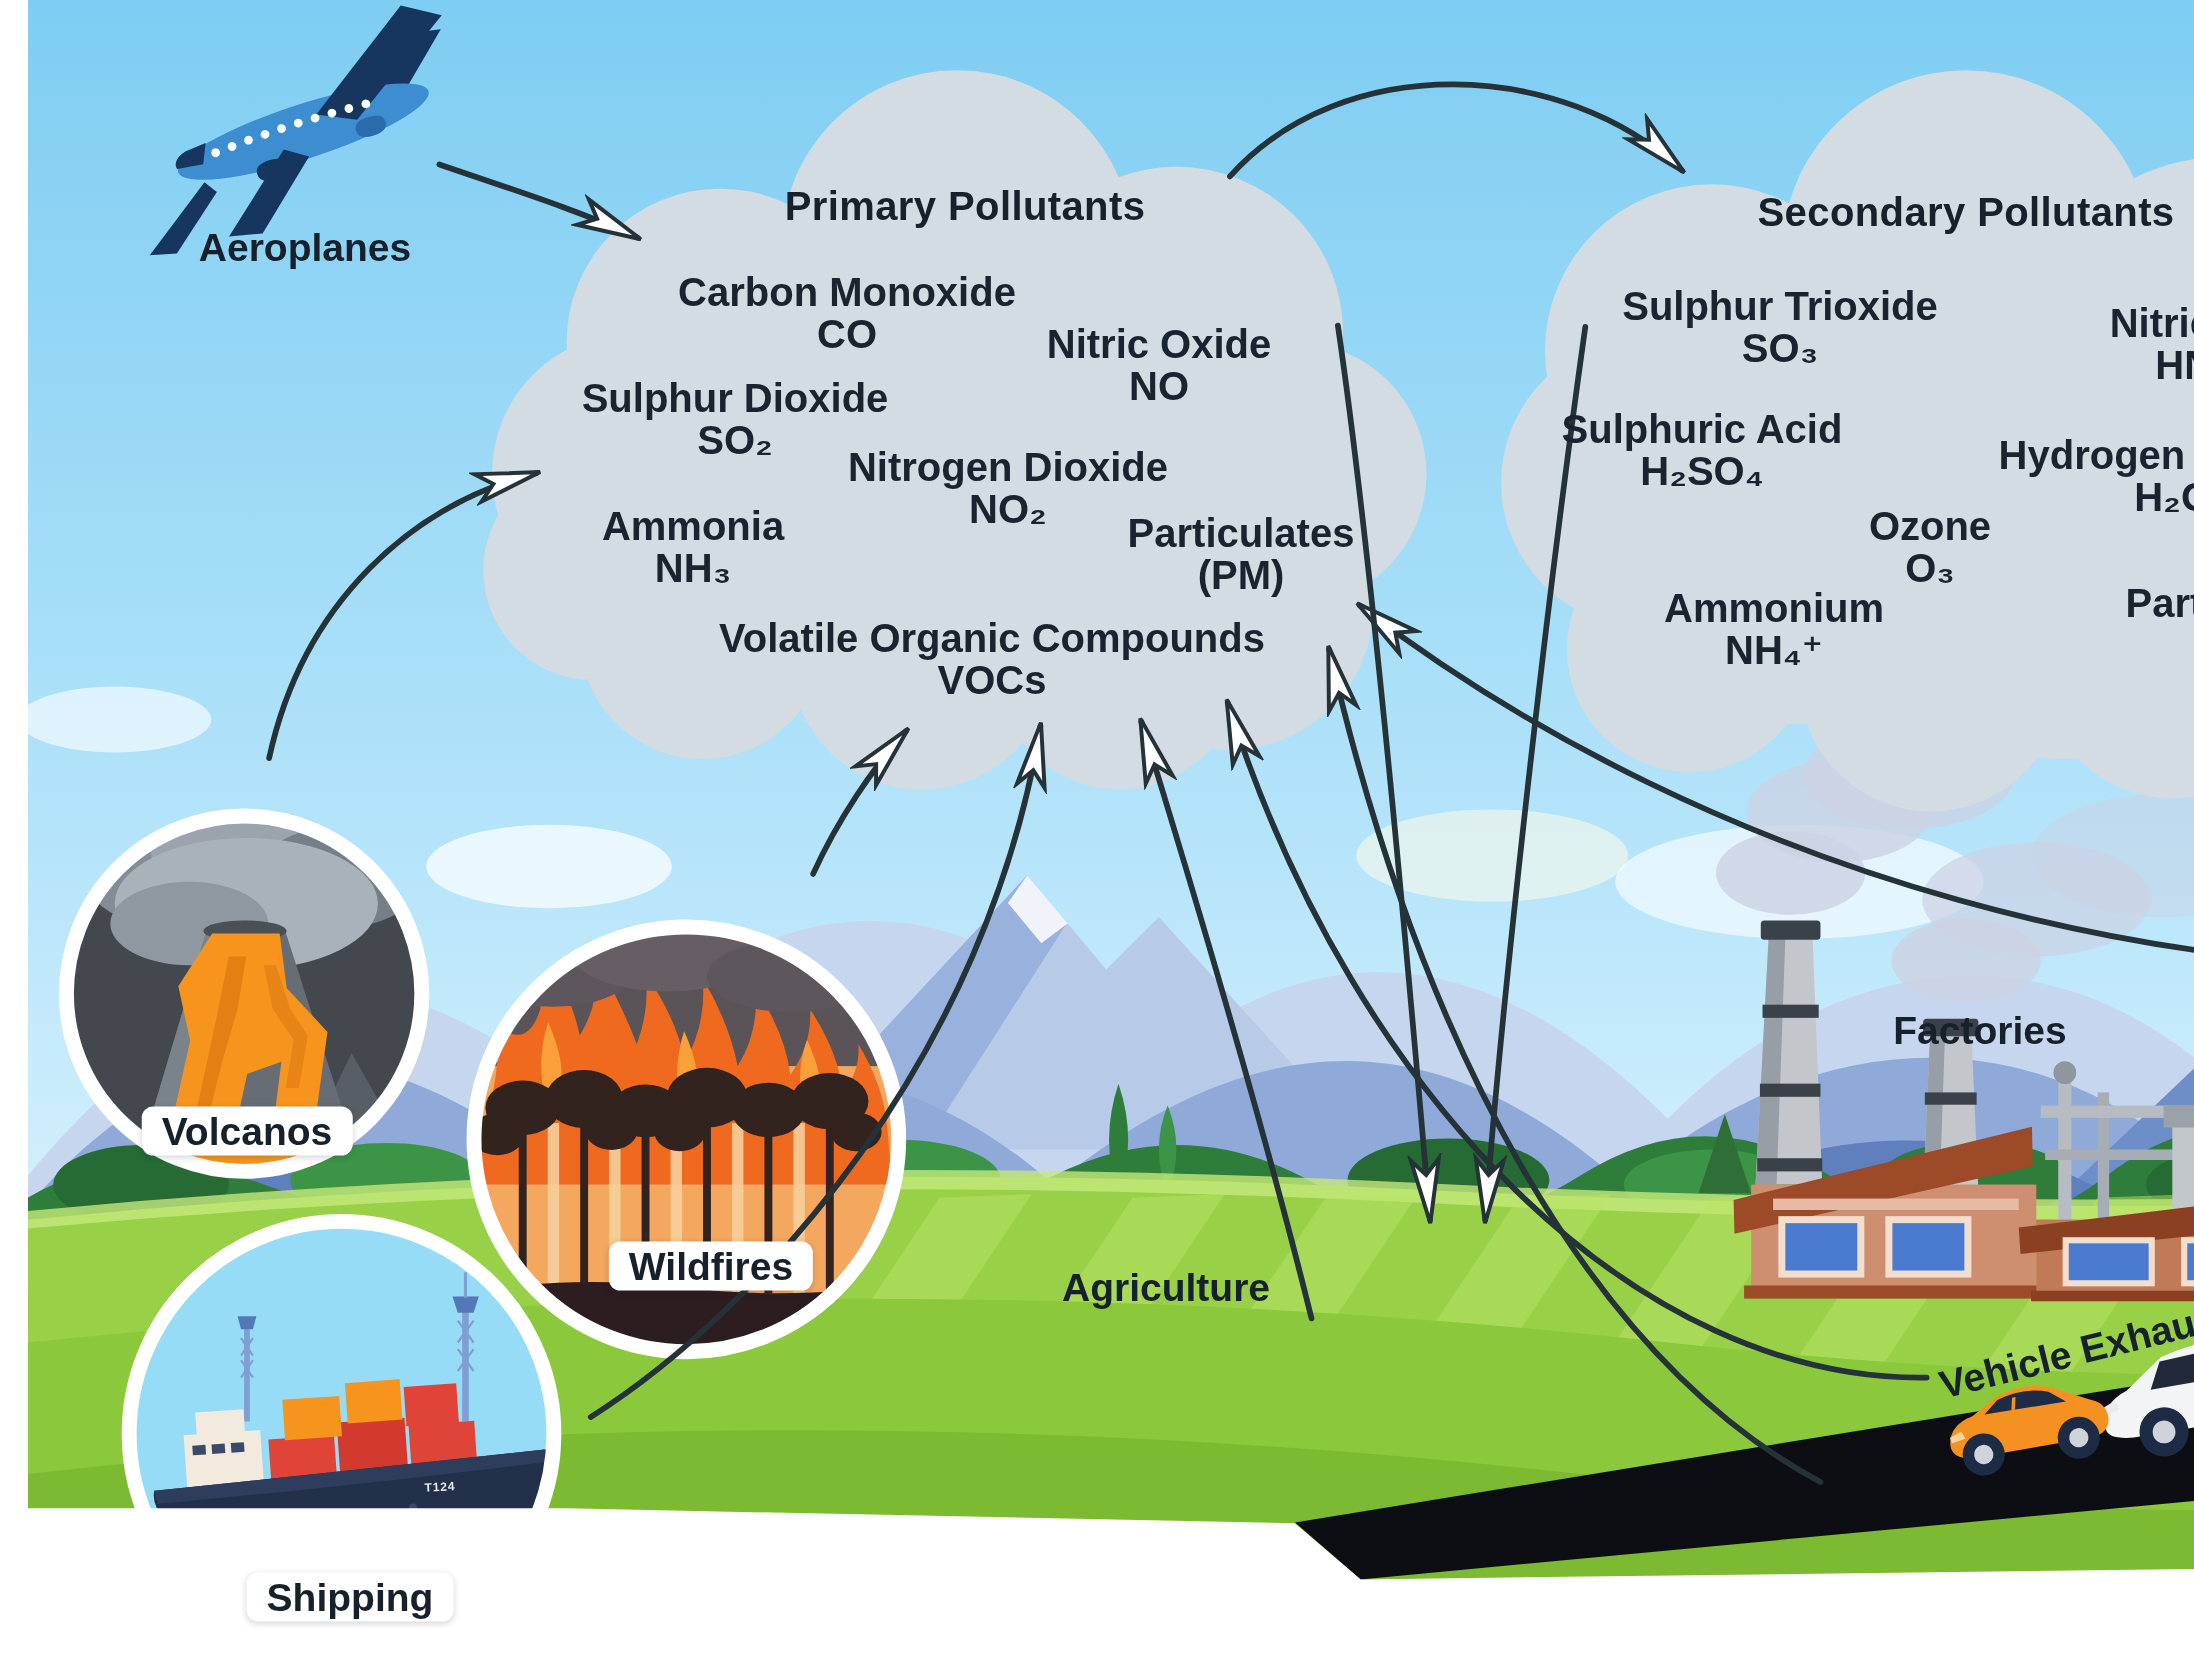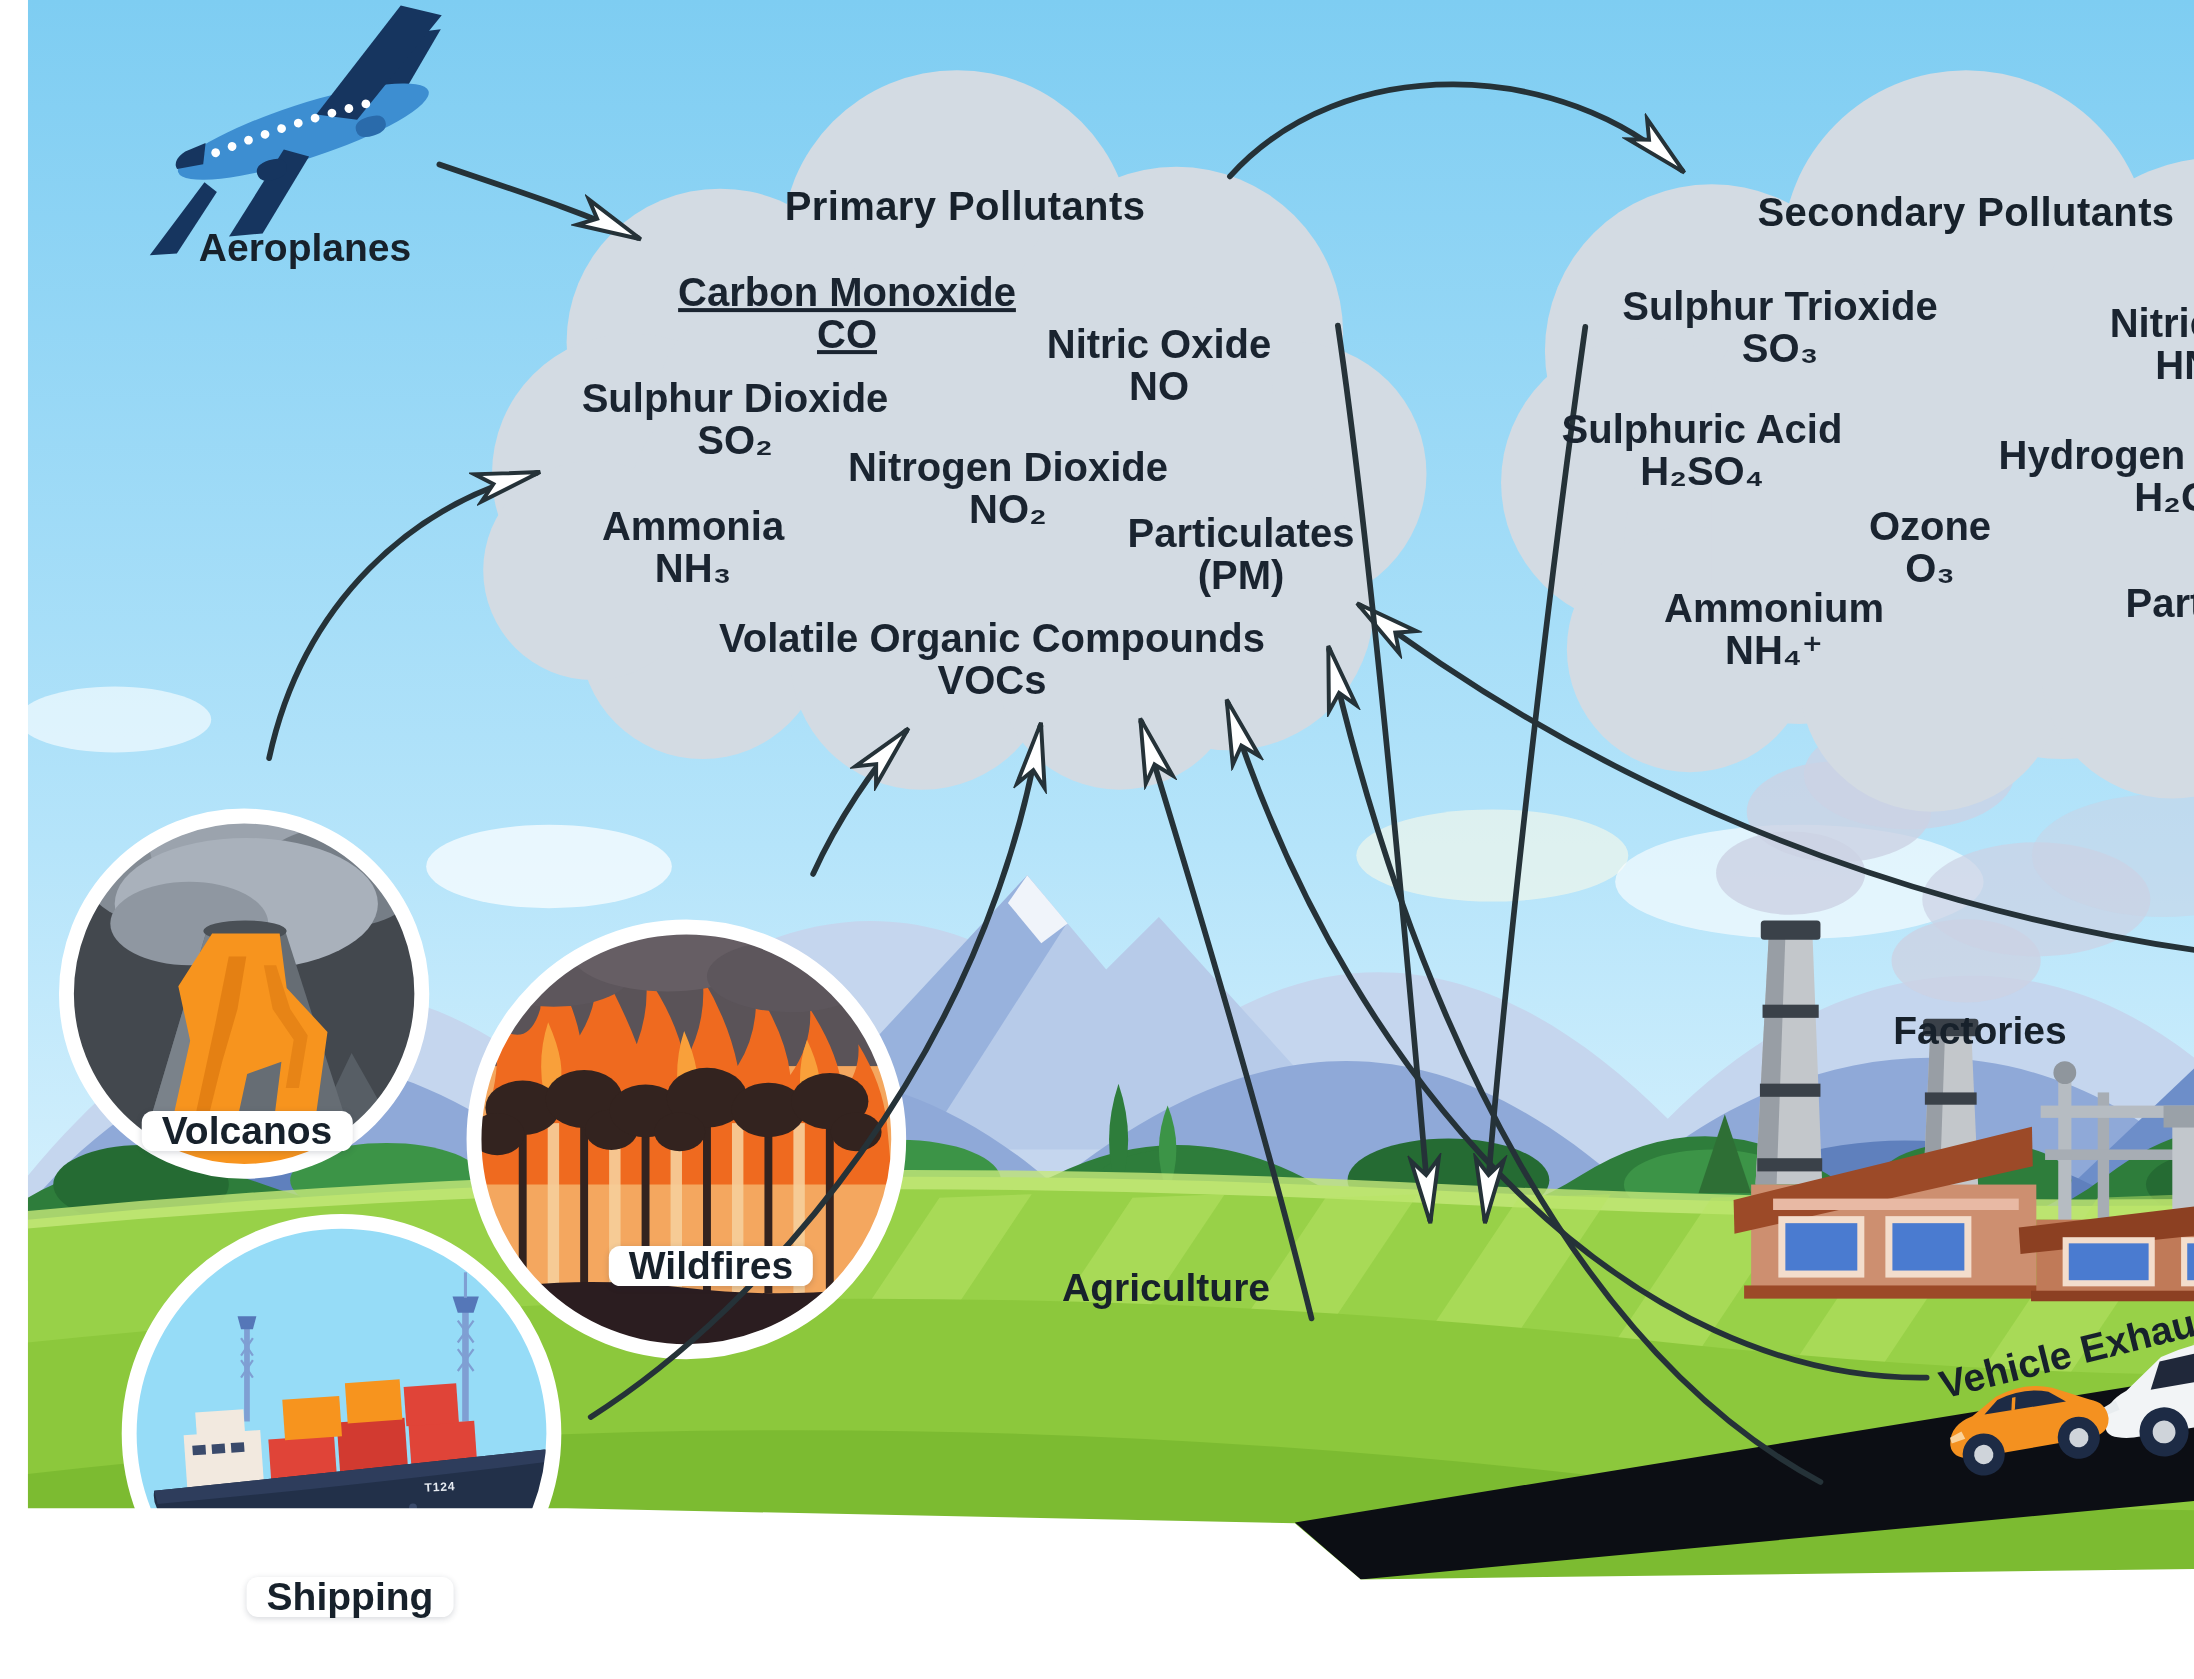--- a/index.html
+++ b/index.html
@@ -7,21 +7,21 @@
          font-family:"Liberation Sans","DejaVu Sans",sans-serif;color:#17212b;}
   .scene-svg{position:absolute;left:0;top:0;}
   .lbl{position:absolute;transform:translate(-50%,-50%);white-space:nowrap;font-weight:700;
        color:#17212b;text-align:center;line-height:1.05;}
   .cl-title{font-size:40px;letter-spacing:0.4px;}
   .cl-item{position:absolute;transform:translate(-50%,-50%);text-align:center;white-space:nowrap;
            font-weight:700;font-size:40px;line-height:1.0;color:#1a2430;}
   .cl-item .f{margin-top:1.8px;}
   .src-label{font-size:39px;}
   .pill{position:absolute;transform:translate(-50%,-50%);background:#ffffff;border-radius:11.4px;
-        height:40px;display:flex;align-items:center;justify-content:center;padding:0 20px;
+        height:49px;display:flex;align-items:center;justify-content:center;padding:0 20px;
         font-weight:700;font-size:39px;color:#17212b;white-space:nowrap;
         box-shadow:0 1.8px 6.1px rgba(30,40,60,.18);}
   .rot{transform:translate(-50%,-50%) rotate(-14deg);}
   .ship-code{position:absolute;transform:translate(-50%,-50%) rotate(-3deg);color:#e8ecf2;
              font-weight:700;font-size:12px;letter-spacing:0.9px;}
 </style>
 </head>
 <body>
 
 <div class="stage">
@@ -447,21 +447,21 @@
 
   <g fill="#ffffff">
     <path d="M0,3827 L6377,3827 L6377,3520 L5900,3565 L3100,3600 L2950,3472 L1290,3438 L0,3438 Z"></path>
     <rect x="0" y="0" width="62" height="3827"></rect>
   </g>
 </svg>
 
 <div class="lbl cl-title" style="left:965px;top:206px;">Primary Pollutants</div>
 <div class="lbl cl-title" style="left:1966px;top:212px;">Secondary Pollutants</div>
 
-<div class="cl-item" style="left:847px;top:313px;text-decoration:underline;">
+<div class="cl-item" style="left:847px;top:313px;">
   <div class="n">Carbon Monoxide</div>
   <div class="f">CO</div>
 </div>
 <div class="cl-item" style="left:1159px;top:365px;">
   <div class="n">Nitric Oxide</div>
   <div class="f">NO</div>
 </div>
 <div class="cl-item" style="left:1008px;top:488px;">
   <div class="n">Nitrogen Dioxide</div>
   <div class="f">NO₂</div>

